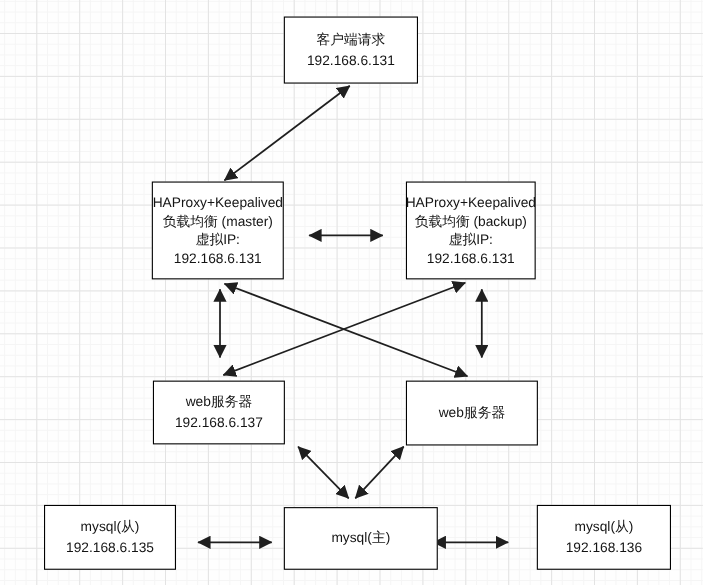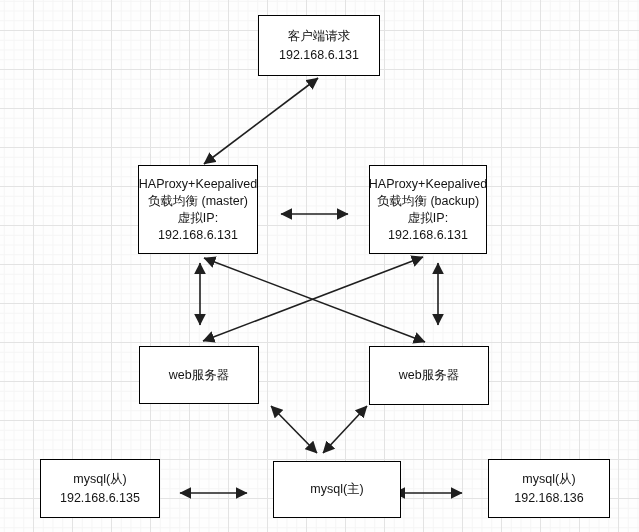--- a/index.html
+++ b/index.html
@@ -90,32 +90,33 @@
 
   <div class="node" style="left:369px; top:165px; width:118px; height:89px;">
     <div class="line">HAProxy+Keepalived</div>
     <div class="line">负载均衡 (backup)</div>
     <div class="line">虚拟IP:</div>
     <div class="line">192.168.6.131</div>
   </div>
 
   <div class="node two" style="left:139px; top:346px; width:120px; height:58px;">
     <div class="line">web服务器</div>
+    <div class="line">192.168.6.137</div>
   </div>
 
   <div class="node two" style="left:369px; top:346px; width:120px; height:59px;">
     <div class="line">web服务器</div>
   </div>
 
   <div class="node two" style="left:40px; top:459px; width:120px; height:59px;">
     <div class="line">mysql(从)</div>
     <div class="line">192.168.6.135</div>
   </div>
 
-  <div class="node two" style="left:273px; top:461px; width:128px; height:57px;">
+  <div class="node two" style="left:258px; top:461px; width:140px; height:57px;">
     <div class="line">mysql(主)</div>
   </div>
 
   <div class="node two" style="left:488px; top:459px; width:122px; height:59px;">
     <div class="line">mysql(从)</div>
     <div class="line">192.168.136</div>
   </div>
 
 </div>
 

